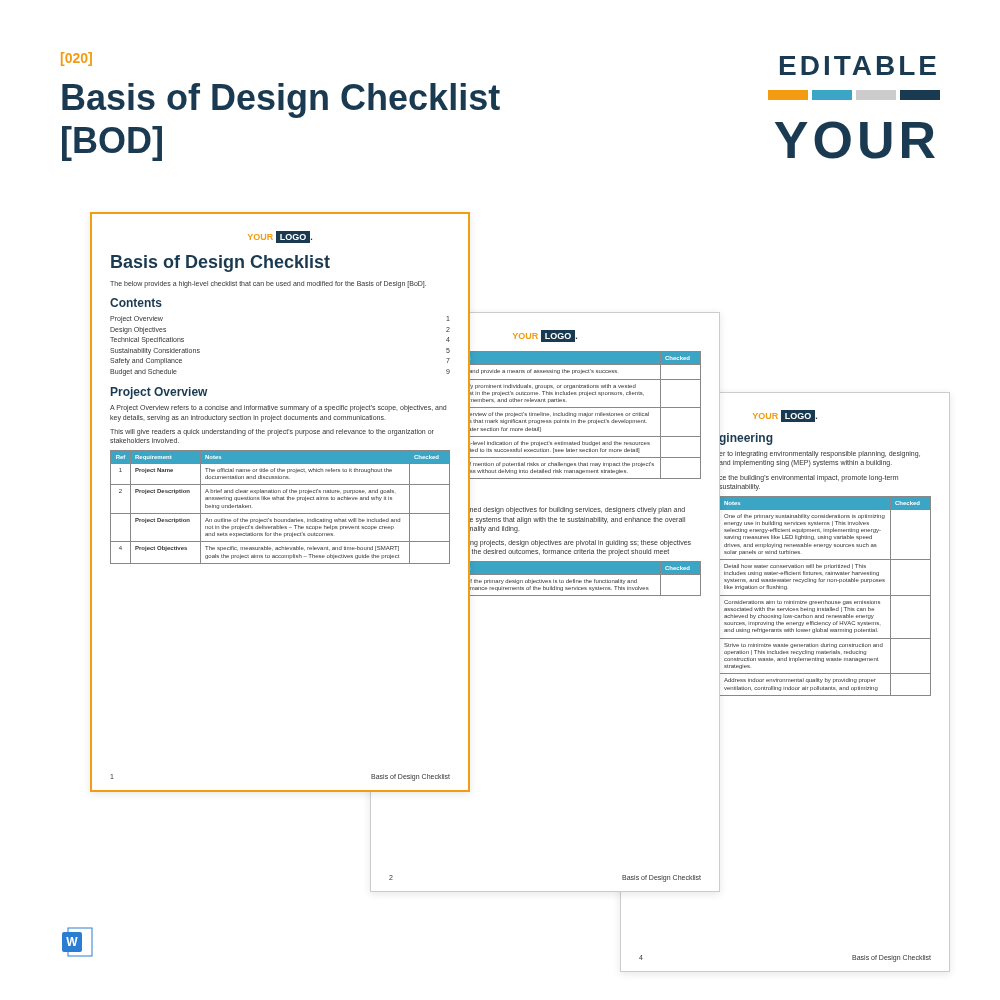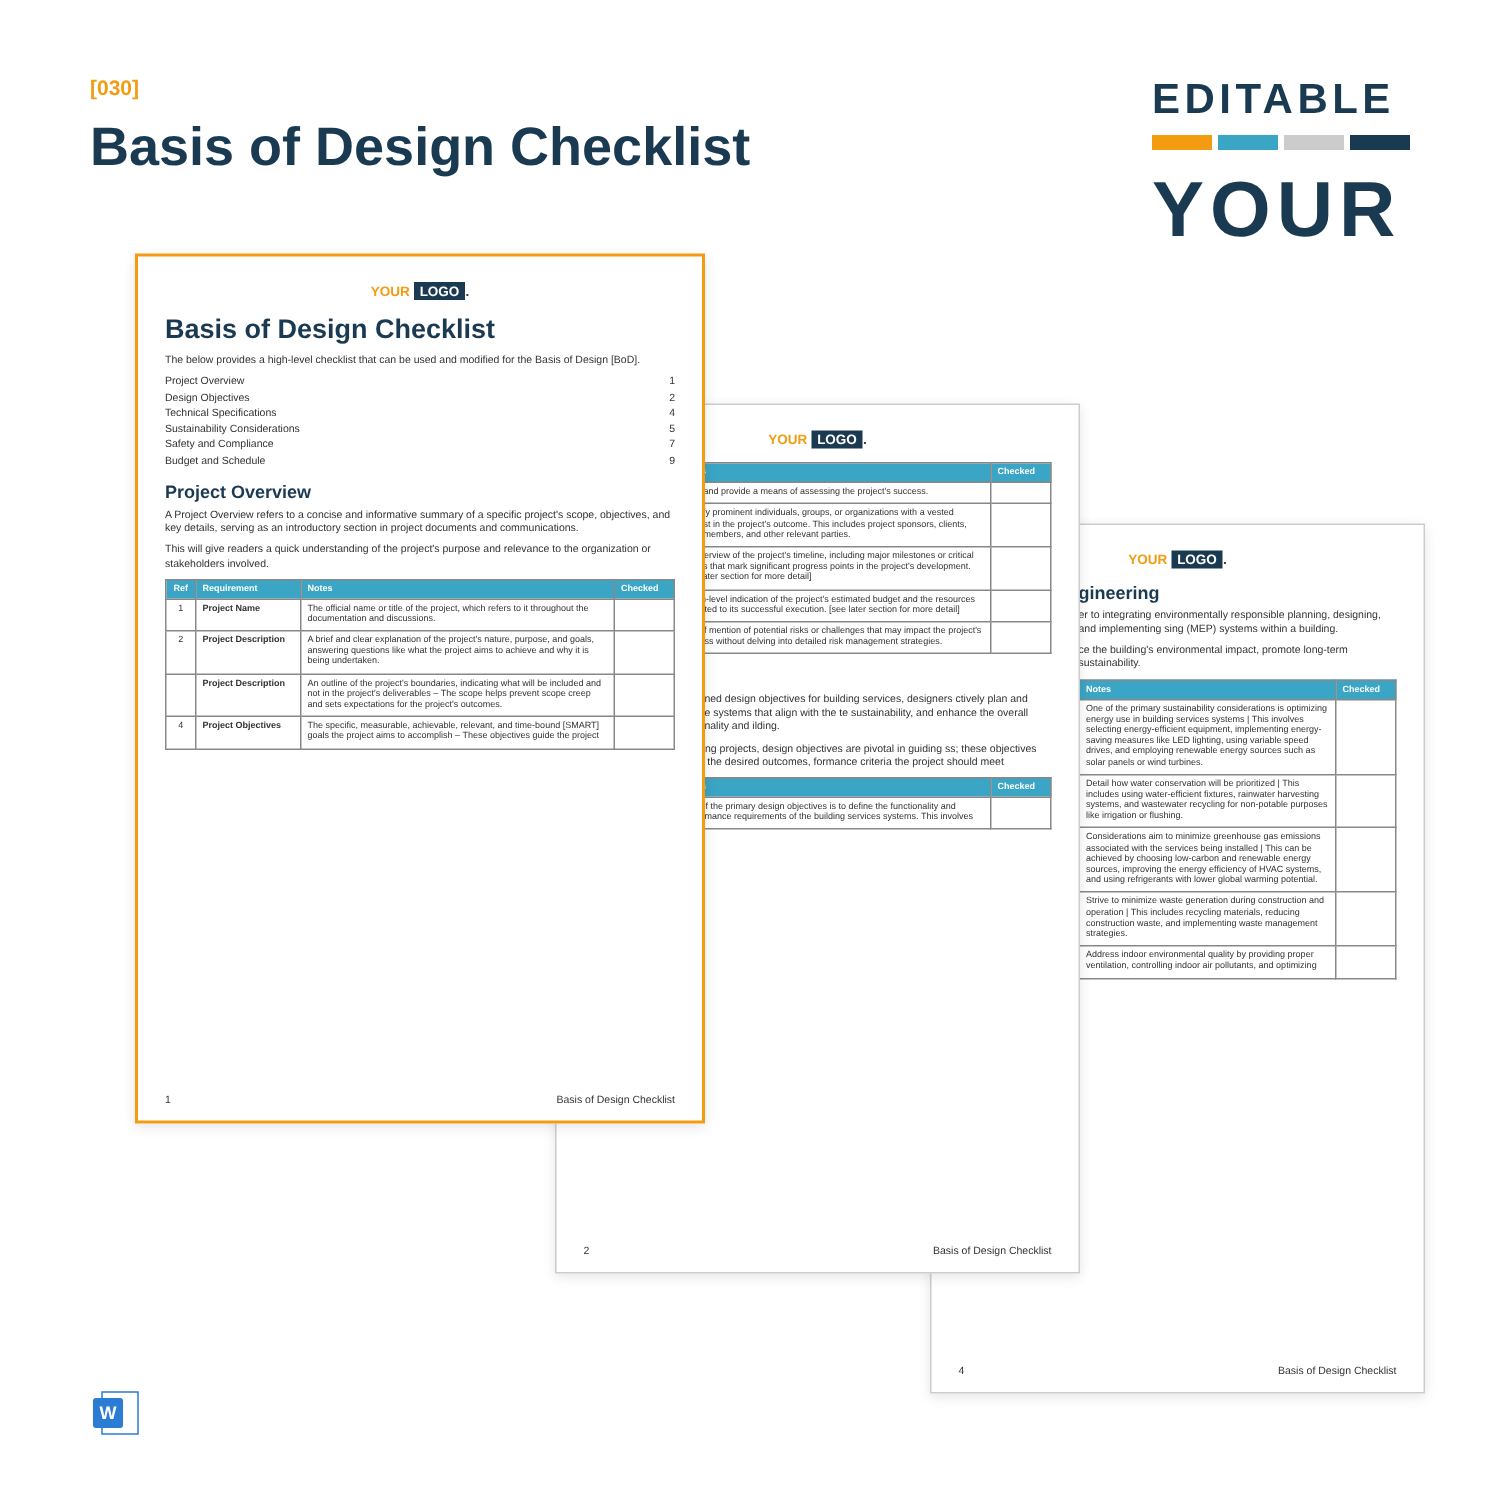--- a/index.html
+++ b/index.html
@@ -1,20 +1,20 @@
 <!DOCTYPE html>
 <html><head>
 <meta charset="utf-8">
 <style>
 *{margin:0;padding:0;box-sizing:border-box}
 body{width:1000px;height:1000px;background:#fff;font-family:Arial,sans-serif;position:relative;overflow:hidden}
 .header{padding:50px 60px 20px}
 .doc-id{color:#f39c12;font-size:14px;font-weight:bold;margin-bottom:10px}
 .title{color:#1a3a52;font-size:36px;font-weight:bold;line-height:1.2}
-.badges{position:absolute;top:50px;right:60px;}
+.badges{position:absolute;top:50px;right:60px;text-align:right}
 .editable{color:#1a3a52;font-size:28px;font-weight:bold;letter-spacing:3px;margin-bottom:8px}
 .stripes{display:flex;gap:4px;margin-bottom:10px;justify-content:flex-end}
 .stripe{width:40px;height:10px}
 .s1{background:#f39c12}.s2{background:#3aa5c4}.s3{background:#ccc}.s4{background:#1a3a52}
 .free{color:#1a3a52;font-size:52px;font-weight:bold;letter-spacing:4px}
 .pages{position:relative;margin-top:20px;height:700px}
 .page{position:absolute;background:#fff;border:1px solid #ccc;box-shadow:0 2px 8px rgba(0,0,0,0.1);padding:18px;font-size:8px;color:#333}
 .page1{left:90px;top:10px;width:380px;height:580px;z-index:3;border:2px solid #f39c12}
 .page2{left:370px;top:110px;width:350px;height:580px;z-index:2}
 .page3{left:620px;top:190px;width:330px;height:580px;z-index:1}
@@ -32,43 +32,44 @@
 .req{width:70px;font-weight:bold}
 .footer{position:absolute;bottom:10px;left:18px;right:18px;display:flex;justify-content:space-between;font-size:7px}
 .word-icon{position:absolute;bottom:40px;left:60px;width:36px;height:36px}
 .page2 .content{padding-left:60px}
 .page3 .content{padding-left:80px}
 </style>
 </head>
 <body>
 
 <div class="header">
-  <div class="doc-id">[030]</div>
+  <div class="doc-id">[020]</div>
   <div class="title">
-    <span>Basis of Design Checklist</span><br>
+    <span>Basis of Design Checklist</span><br><span>[BOD]</span>
   </div>
 </div>
 
 <div class="badges">
   <div class="editable">EDITABLE</div>
   <div class="stripes">
     <div class="stripe s1"></div>
       <div class="stripe s2"></div>
       <div class="stripe s3"></div>
       <div class="stripe s4"></div>
   </div>
   <div class="free">YOUR</div>
 </div>
 
 <div class="pages">
 
 <div class="page page1">
   <div class="logo"><span class="y">YOUR</span> <span class="l">LOGO</span><span>.</span></div>
   <h1>Basis of Design Checklist</h1>
   <p>The below provides a high-level checklist that can be used and modified for the Basis of Design [BoD].</p>
+  <h2>Contents</h2>
   <div class="toc" id="toc1">
         <div class="toc-row">
           <span>Project Overview</span>
           <span>1</span>
         </div>
         <div class="toc-row">
           <span>Design Objectives</span>
           <span>2</span>
         </div>
         <div class="toc-row">

